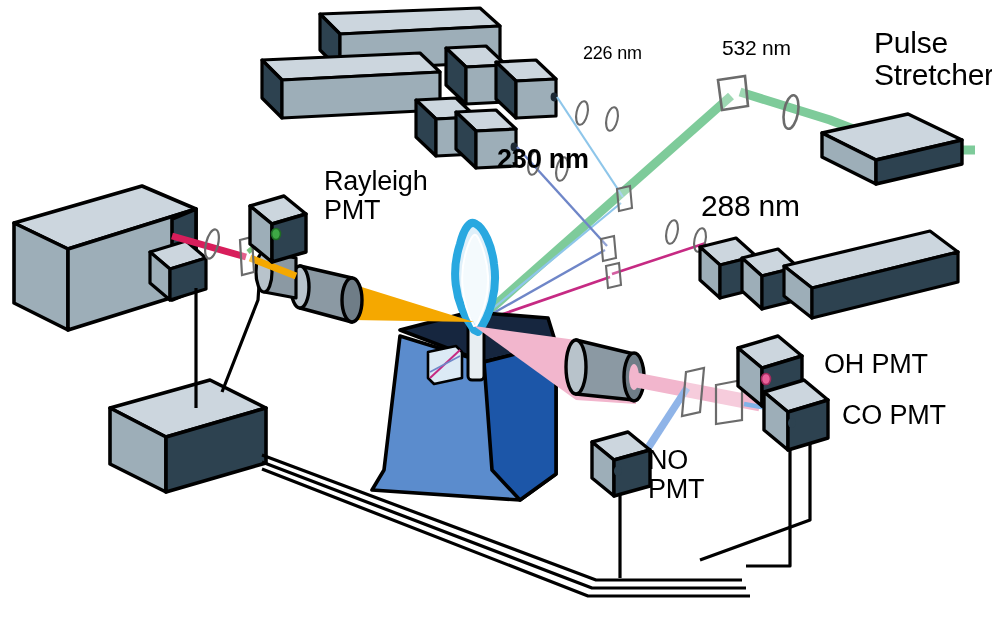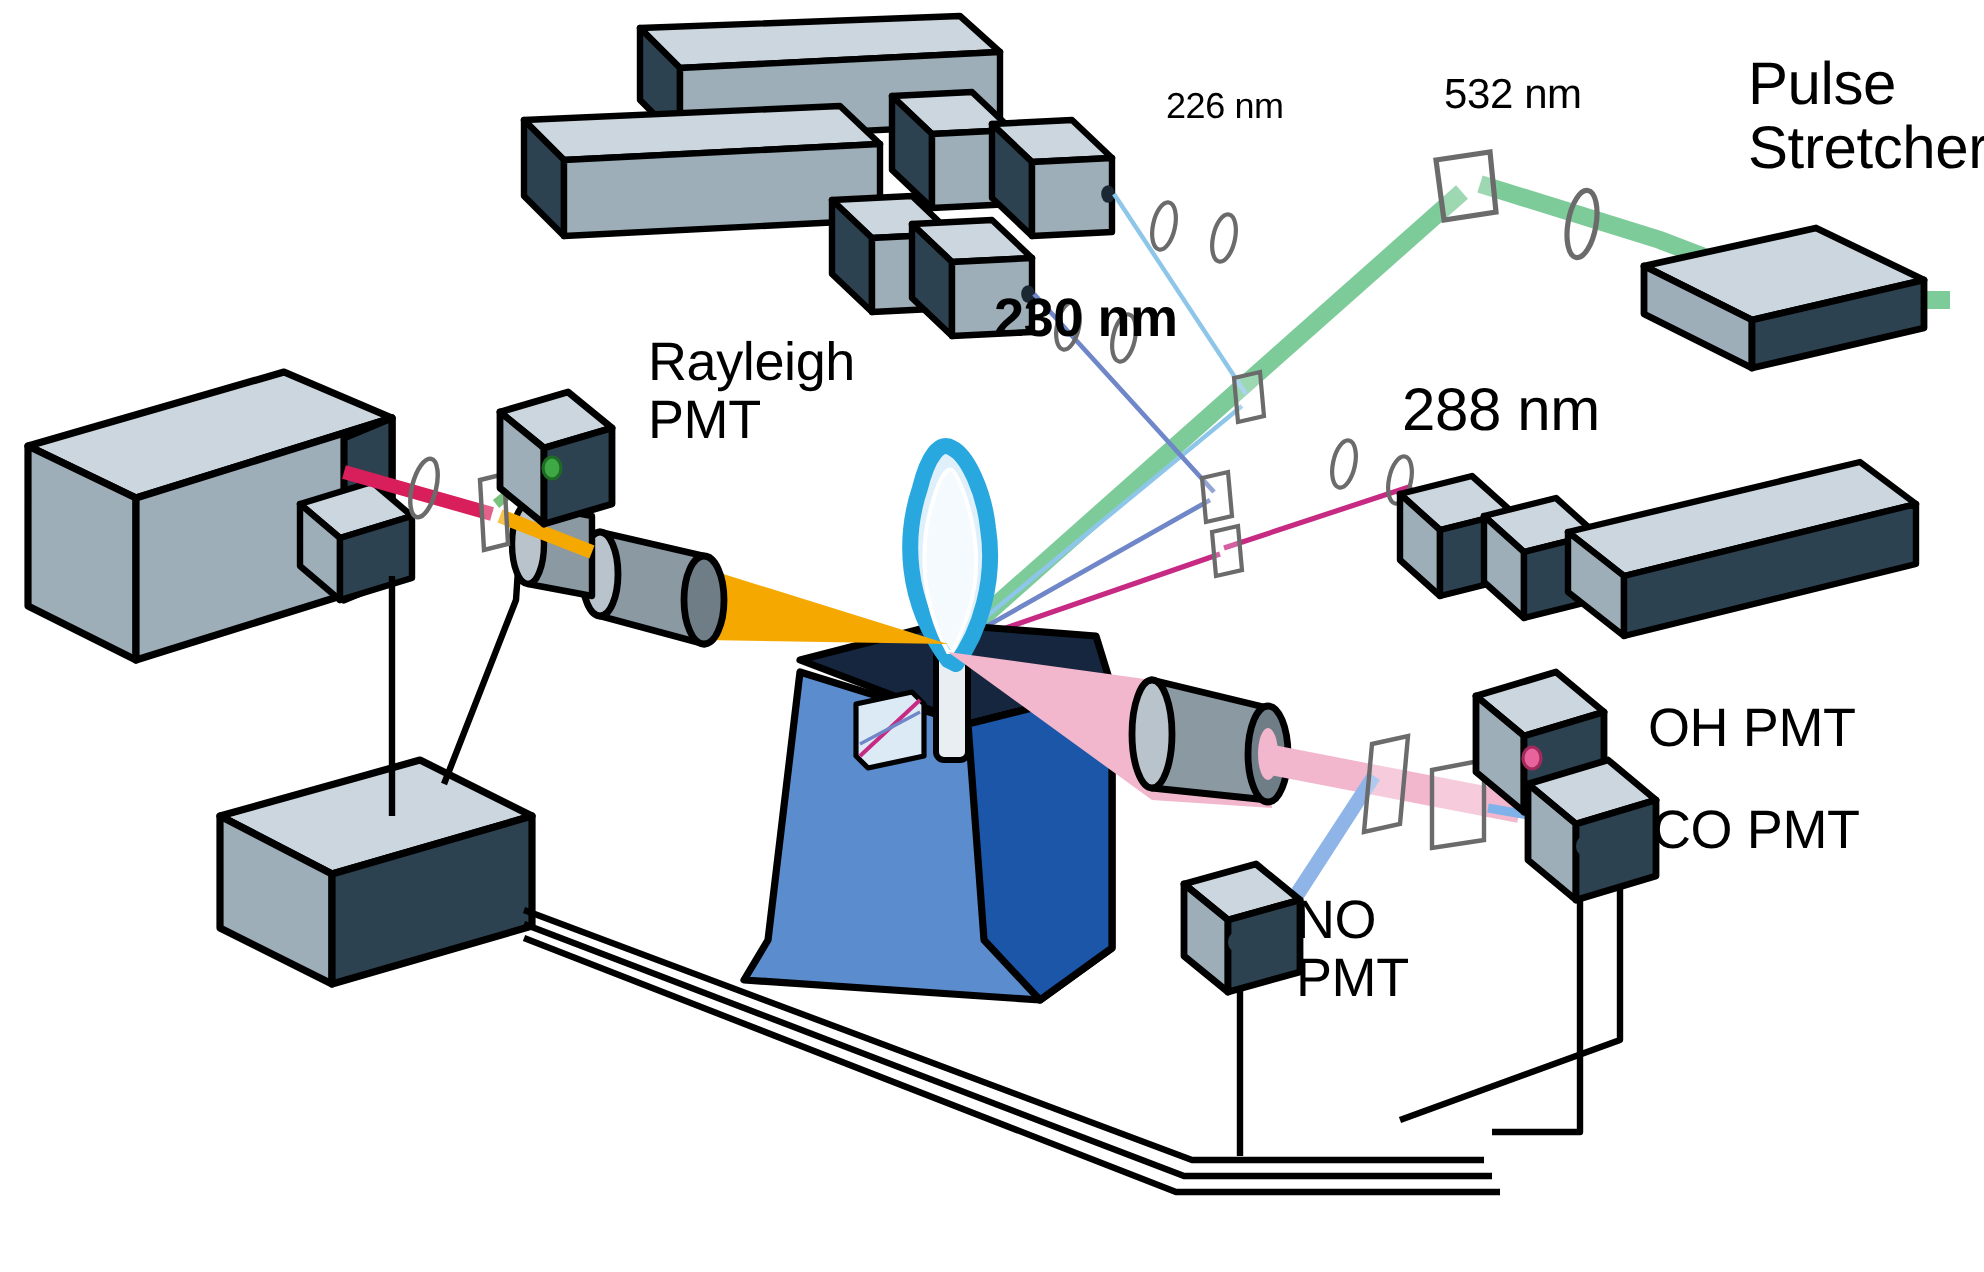--- a/index.html
+++ b/index.html
@@ -246,17 +246,17 @@
 
 <div class="lbl" style="left:324px; top:167px; font-size:27px;">Rayleigh
 PMT</div>
 <div class="lbl" style="left:583px; top:44px;  font-size:18px;">226 nm</div>
 <div class="lbl" style="left:497px; top:145px; font-size:27px;font-weight:bold;">230 nm</div>
 <div class="lbl" style="left:722px; top:37px;  font-size:21px;">532 nm</div>
 <div class="lbl" style="left:672px; top:190px; font-size:30px;margin-left:29px;">288 nm</div>
 <div class="lbl" style="left:874px; top:27px;  font-size:30px;">Pulse
 Stretcher</div>
 <div class="lbl" style="left:800px; top:350px; font-size:27px;padding-left:24px;">OH PMT</div>
-<div class="lbl" style="left:826px; top:401px; font-size:27px;">CO PMT</div>
+<div class="lbl" style="left:826px; top:401px; font-size:27px;padding-left:16px;">CO PMT</div>
 <div class="lbl" style="left:648px; top:446px; font-size:27px;">NO
 PMT</div>
 
 </div>
 
 </body></html>

